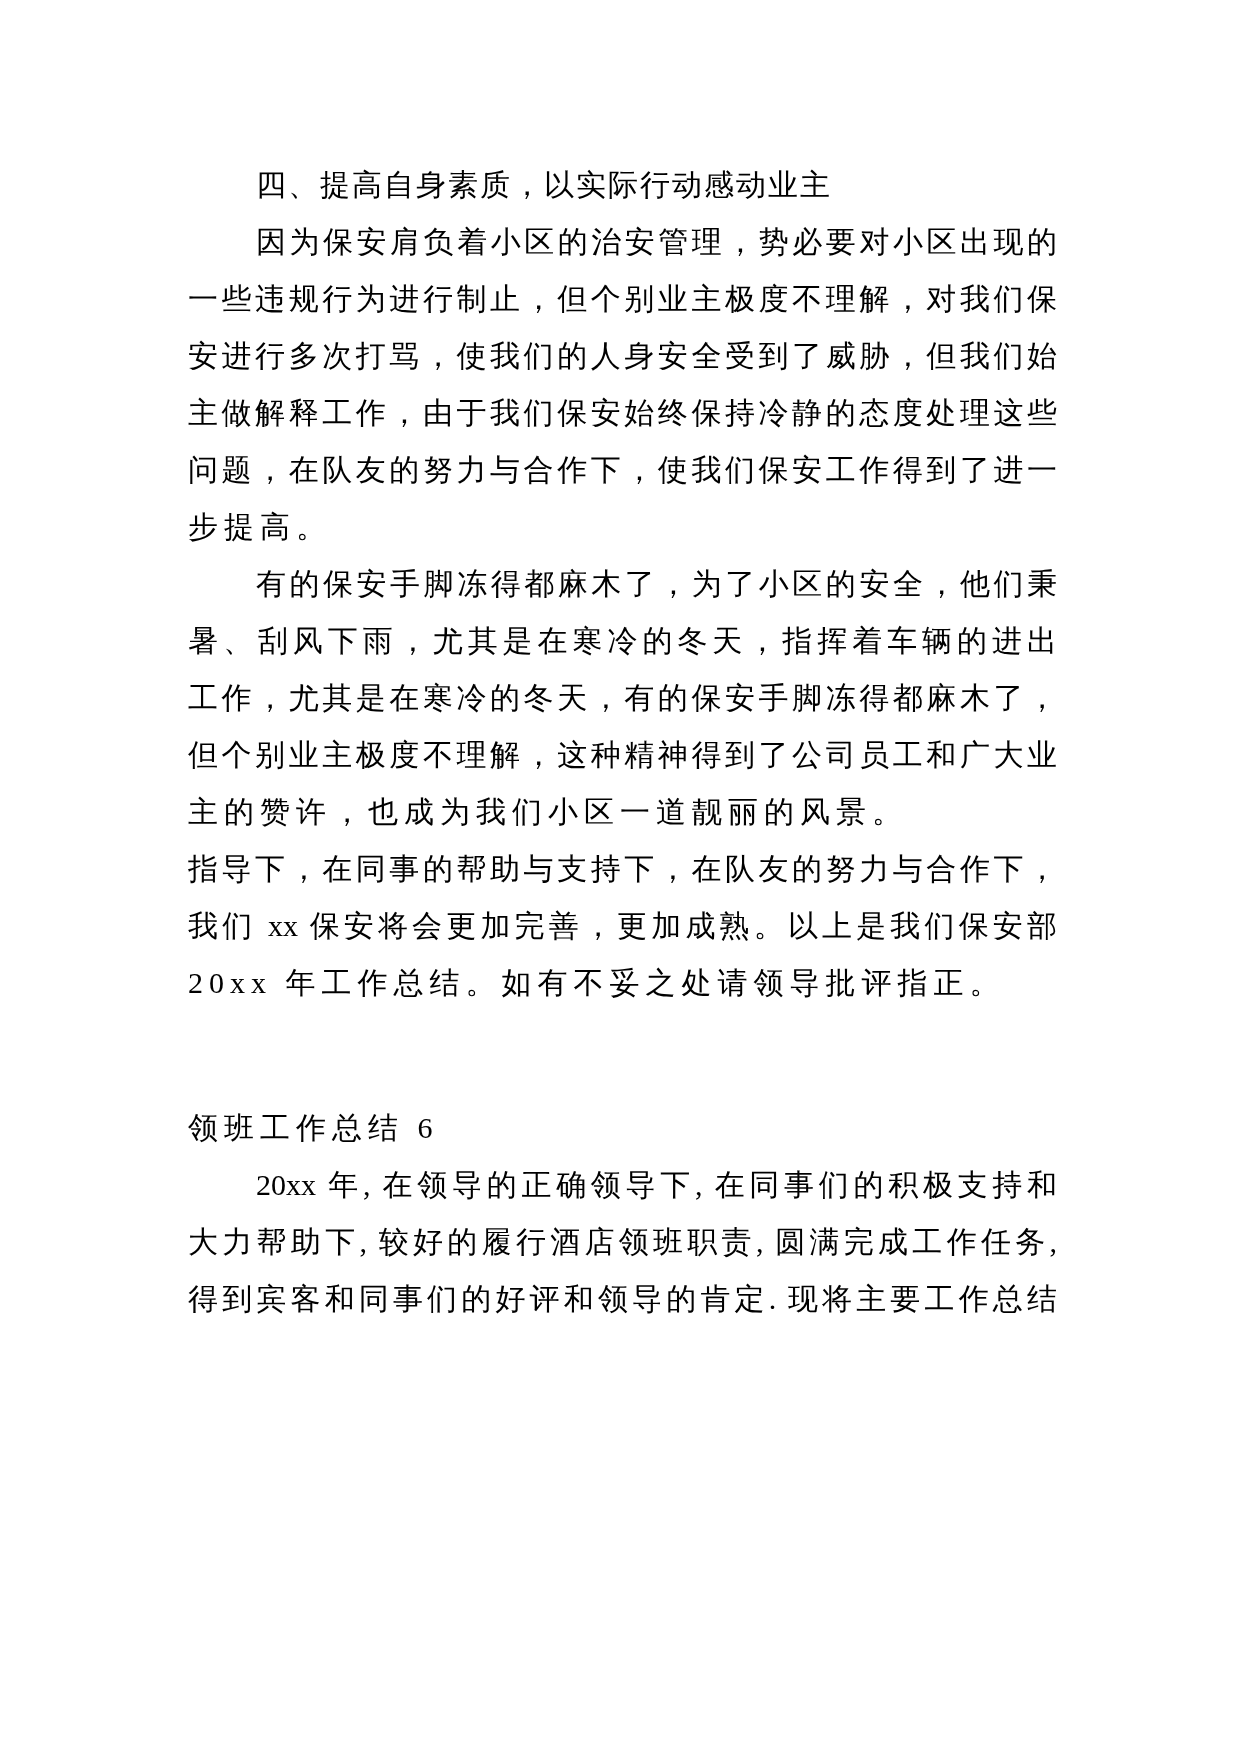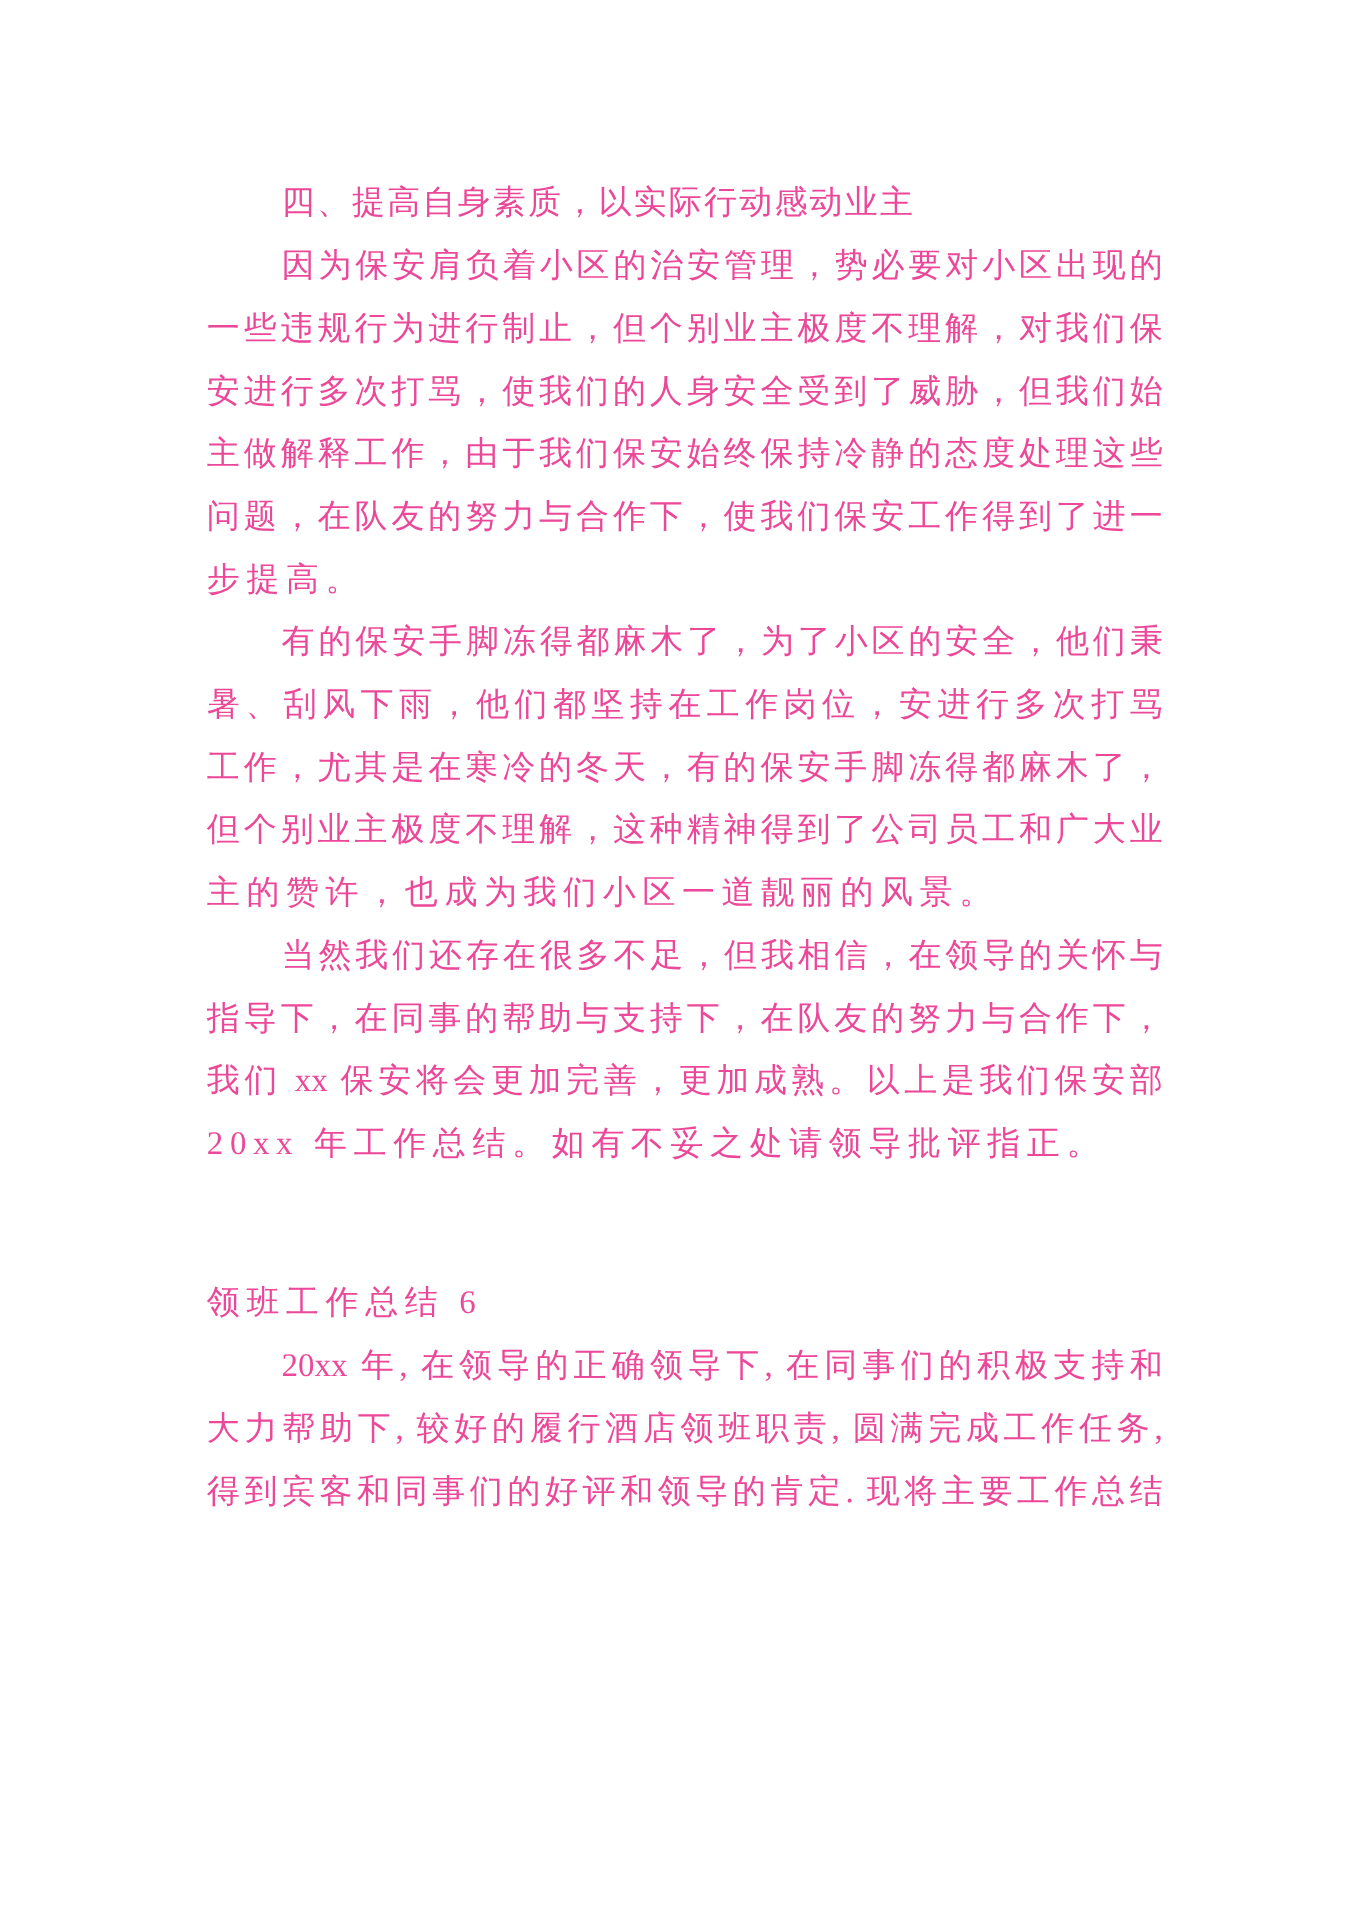--- a/index.html
+++ b/index.html
@@ -3,21 +3,21 @@
 <meta charset="utf-8">
 <style>
   html, body { margin: 0; padding: 0; background: #ffffff; }
   .page {
     position: relative;
     width: 1241px;
     height: 1754px;
     background: #ffffff;
     overflow: hidden;
     font-family: "Liberation Serif", "DejaVu Serif", serif;
-    color: #ec4899;
+    color: #000000;
   }
   .content {
     position: absolute;
     left: 188px;
     top: 156px;
     width: 869px;
   }
   .line {
     font-size: 30px;
     line-height: 57px;
@@ -50,27 +50,26 @@
       <div class="paragraph">
         <div class="line indent">因为保安肩负着小区的治安管理，势必要对小区出现的</div>
         <div class="line">一些违规行为进行制止，但个别业主极度不理解，对我们保</div>
         <div class="line">安进行多次打骂，使我们的人身安全受到了威胁，但我们始</div>
         <div class="line">主做解释工作，由于我们保安始终保持冷静的态度处理这些</div>
         <div class="line">问题，在队友的努力与合作下，使我们保安工作得到了进一</div>
         <div class="line short">步提高。</div>
       </div>
       <div class="paragraph">
         <div class="line indent">有的保安手脚冻得都麻木了，为了小区的安全，他们秉</div>
-        <div class="line">暑、刮风下雨，他们都坚持在工作岗位，安进行多次打骂</div>
+        <div class="line">暑、刮风下雨，尤其是在寒冷的冬天，指挥着车辆的进出</div>
         <div class="line">工作，尤其是在寒冷的冬天，有的保安手脚冻得都麻木了，</div>
         <div class="line">但个别业主极度不理解，这种精神得到了公司员工和广大业</div>
         <div class="line short">主的赞许，也成为我们小区一道靓丽的风景。</div>
       </div>
       <div class="paragraph">
-        <div class="line indent">当然我们还存在很多不足，但我相信，在领导的关怀与</div>
         <div class="line">指导下，在同事的帮助与支持下，在队友的努力与合作下，</div>
         <div class="line">我们 xx 保安将会更加完善，更加成熟。以上是我们保安部</div>
         <div class="line short">20xx 年工作总结。如有不妥之处请领导批评指正。</div>
       </div>
       <div class="paragraph spaced">
         <div class="line short">领班工作总结 6</div>
       </div>
       <div class="paragraph">
         <div class="line indent">20xx 年, 在领导的正确领导下, 在同事们的积极支持和</div>
         <div class="line">大力帮助下, 较好的履行酒店领班职责, 圆满完成工作任务,</div>

